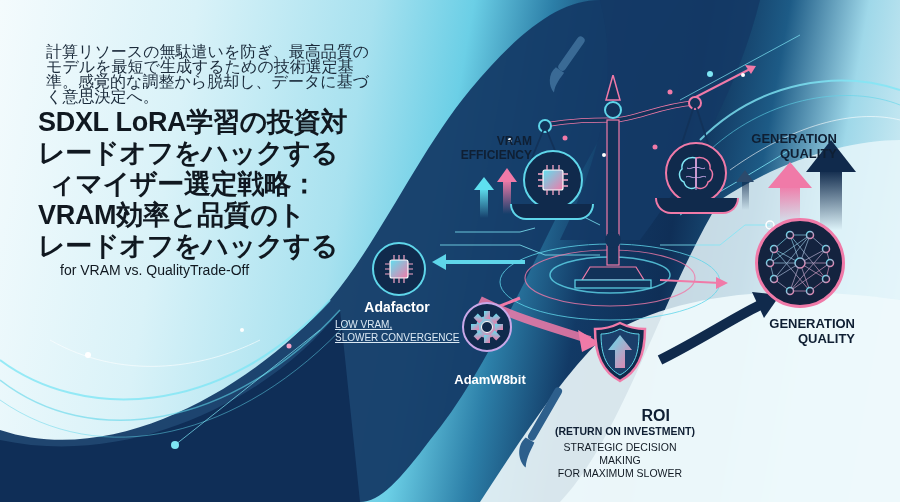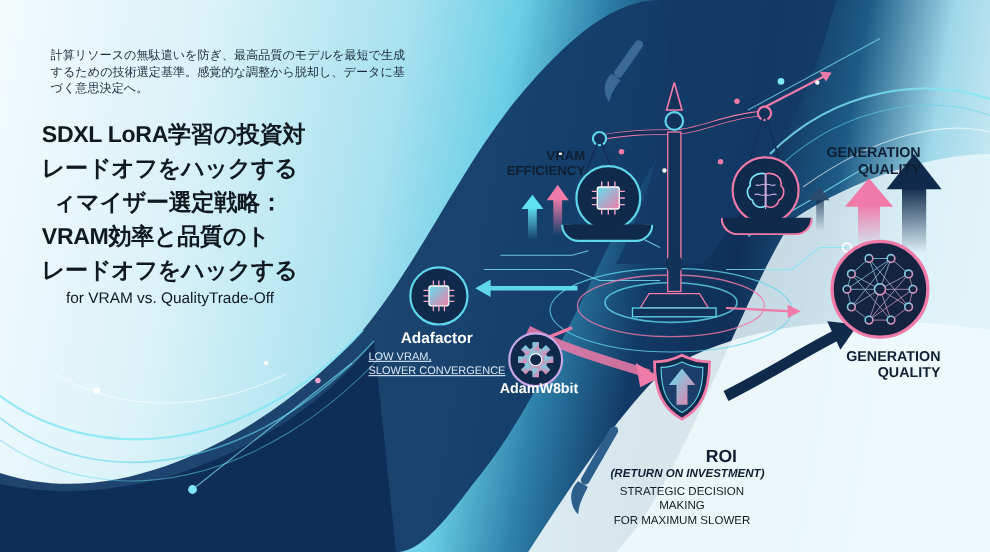--- a/index.html
+++ b/index.html
@@ -1,22 +1,22 @@
 <!DOCTYPE html>
 <html><head>
 <meta charset="utf-8">
 <style>
   html, body { margin:0; padding:0; }
   body { width:900px; height:502px; overflow:hidden; font-family:"Liberation Sans", sans-serif; }
   .stage { position:relative; width:900px; height:502px; overflow:hidden;
     background: linear-gradient(100deg, #f4fbfd 0%, #d9f2f8 20%, #a7e1ef 38%, #6bcfe6 48%, #2c7fa8 56%, #123a66 64%, #0f2f57 72%, #1d5b86 80%, #9fd8e9 88%, #eef8fb 100%); }
   .bgsvg { position:absolute; left:0; top:0; }
   .abs { position:absolute; }
-  .intro { left:46px; top:44px; width:330px; font-size:11px; line-height:15px; color:#1a2a3a; }
-  .title { left:38px; top:107px; width:320px; font-size:21px; line-height:31px; font-weight:bold; color:#101820; letter-spacing:-0.3px; }
+  .intro { left:46px; top:44px; width:330px; font-size:16px; line-height:15px; color:#1a2a3a; }
+  .title { left:38px; top:107px; width:320px; font-size:27px; line-height:31px; font-weight:bold; color:#101820; letter-spacing:-0.3px; }
   .subtitle { left:60px; top:262px; font-size:14px; color:#101820; }
   .lbl-dark { color:#0f1f33; font-weight:bold; text-align:right; }
   .lbl-light { color:#ffffff; font-weight:bold; text-align:center; }
   .sub-light { color:#dbe9f4; text-align:left; font-size:10px; line-height:13px;text-decoration:underline; }
   .sub-dark { color:#111a24; text-align:center; font-size:11px; line-height:13px; }
 </style>
 </head>
 <body>
 
 <div class="stage">
@@ -213,29 +213,29 @@
         <rect x="7" y="20" width="8" height="6"></rect>
         <rect x="31" y="20" width="8" height="6"></rect>
         <rect x="20" y="7" width="6" height="8" transform="rotate(45 23 23)"></rect>
         <rect x="20" y="31" width="6" height="8" transform="rotate(45 23 23)"></rect>
         <rect x="7" y="20" width="8" height="6" transform="rotate(45 23 23)"></rect>
         <rect x="31" y="20" width="8" height="6" transform="rotate(45 23 23)"></rect>
       </g>
       <circle cx="23" cy="23" r="5.5" fill="#102a4c" stroke="#ffffff" stroke-width="1"></circle>
     </svg>
   </div>
-  <div class="abs lbl-light" style="left:440px;top:345px;width:100px;font-size:13px;">AdamW8bit</div>
+  <div class="abs lbl-light" style="left:440px;top:372px;width:100px;font-size:13px;">AdamW8bit</div>
 
   <svg class="abs" style="left:592px;top:320px" width="56" height="64" viewBox="0 0 56 64">
     <path d="M28,3 C38,8 46,9 53,9 C53,36 45,52 28,61 C11,52 3,36 3,9 C10,9 18,8 28,3 Z" fill="#102a4c" stroke="#f07aa8" stroke-width="2.5"></path>
     <path d="M28,9 C36,13 42,14 47,14 C47,36 41,48 28,55 C15,48 9,36 9,14 C14,14 20,13 28,9 Z" fill="#1b3f6a" stroke="#5fd6ea" stroke-width="1"></path>
     <polygon points="28,15 16,30 23,30 23,48 33,48 33,30 40,30" fill="url(#cp)"></polygon>
   </svg>
   <div class="abs lbl-dark" style="left:570px;top:407px;width:100px;font-size:16px;">ROI</div>
-  <div class="abs lbl-dark" style="left:545px;top:425px;width:150px;font-size:10.5px;font-style:italic;">(RETURN ON INVESTMENT)</div>
+  <div class="abs lbl-dark" style="left:545px;top:425px;width:150px;font-size:10.5px;">(RETURN ON INVESTMENT)</div>
   <div class="abs sub-dark" style="left:545px;top:441px;width:150px;font-size:10.5px;">
     <div>STRATEGIC DECISION MAKING</div>
     <div>FOR MAXIMUM SLOWER</div>
   </div>
 
   <div class="abs" style="left:755px;top:218px;width:84px;height:84px;border-radius:50%;background:#14233f;border:3px solid #f07aa8;">
     <svg width="84" height="84" viewBox="0 0 84 84">
       <g stroke="url(#cp)" stroke-width="0.8" fill="none" opacity="0.9">
         <path d="M32,14 L52,14 L68,28 L72,42 L68,58 L52,70 L32,70 L16,58 L12,42 L16,28 Z"></path>
         <path d="M32,14 L42,42 L52,14 M16,28 L42,42 L68,28 M12,42 L72,42 M16,58 L42,42 L68,58 M32,70 L42,42 L52,70"></path>

